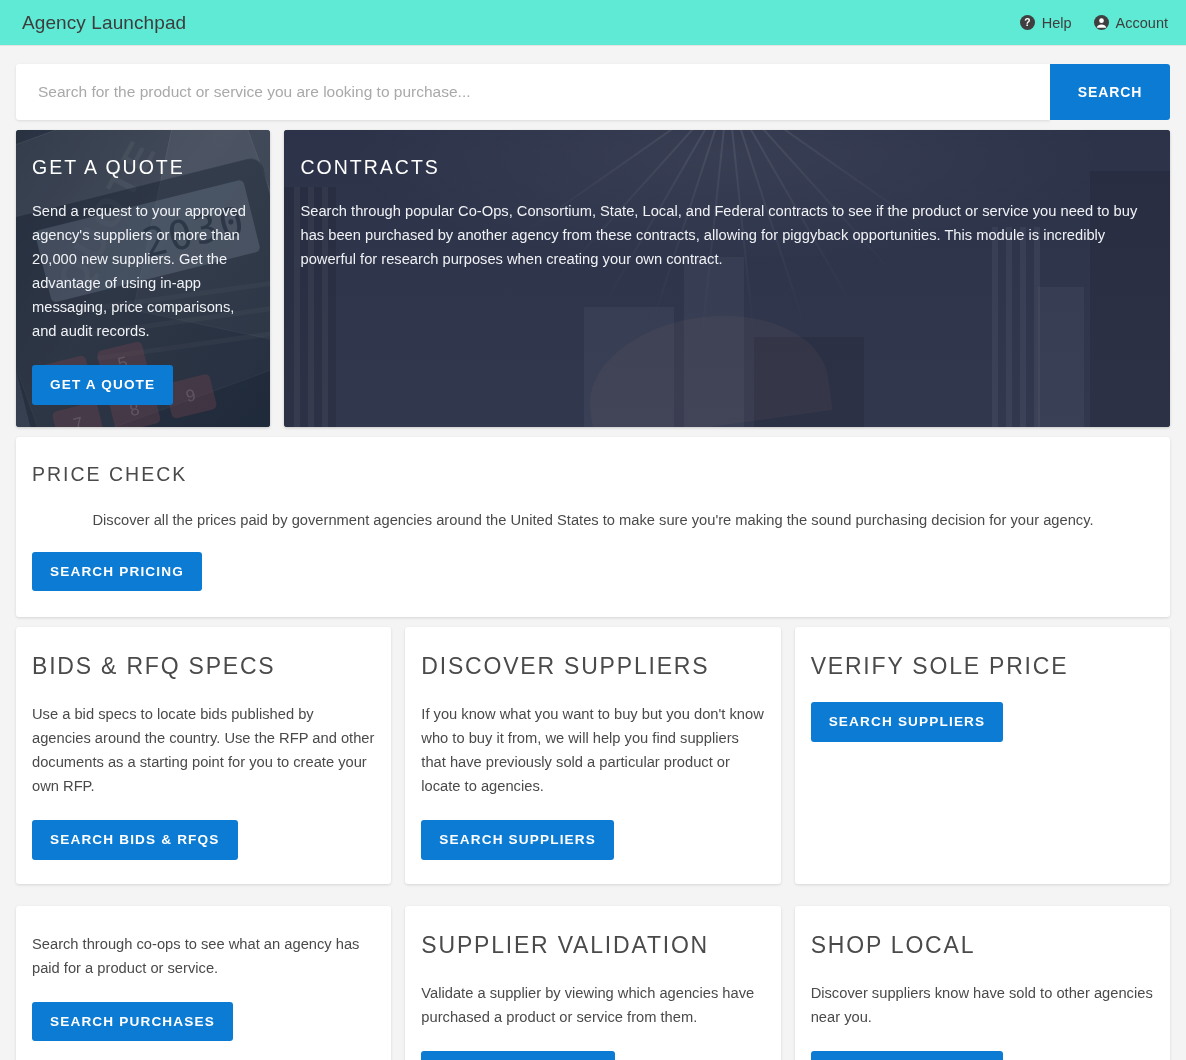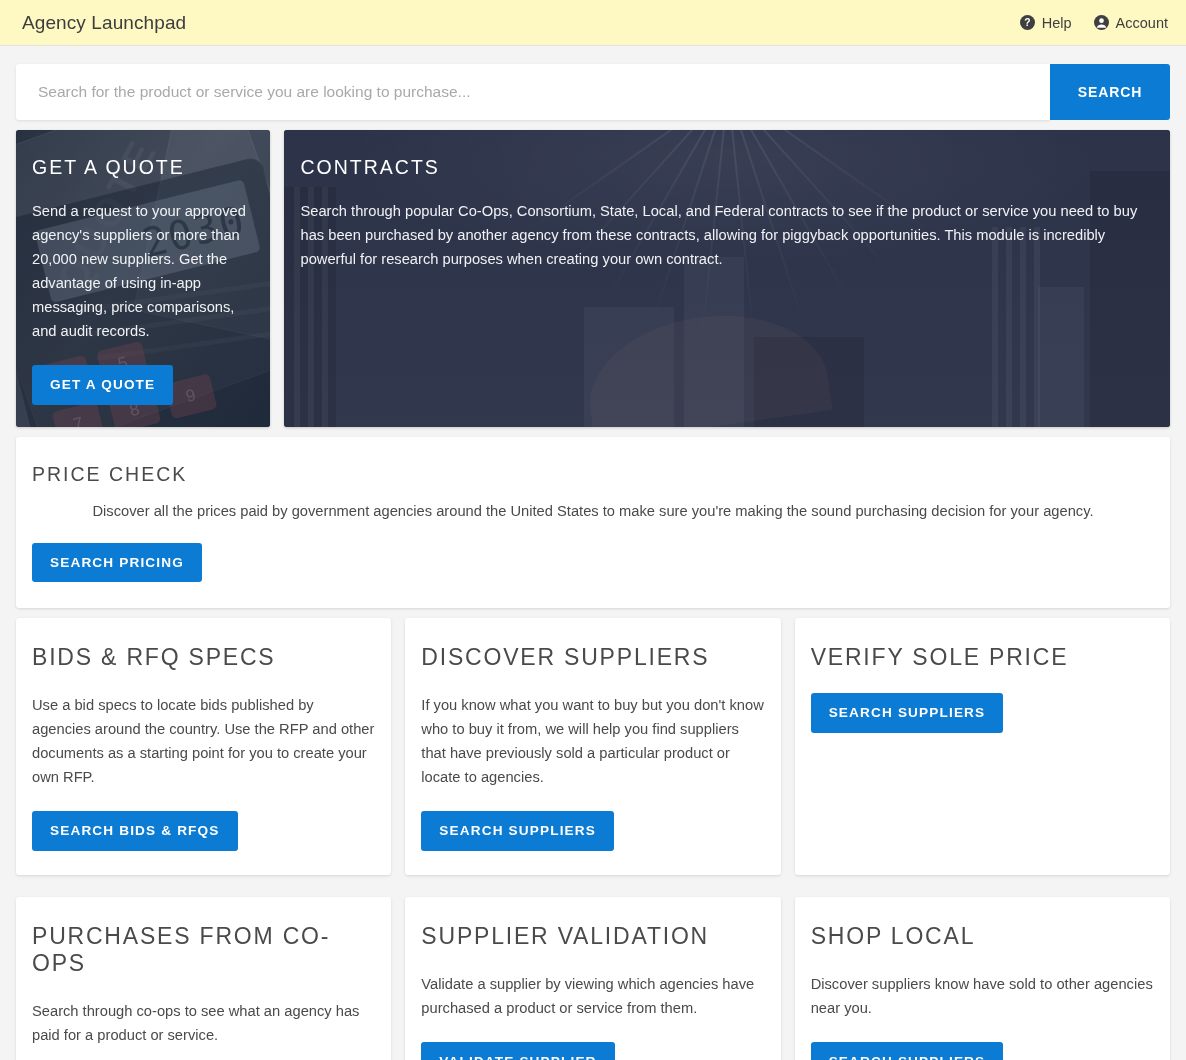--- a/index.html
+++ b/index.html
@@ -8,21 +8,21 @@
     width: 1186px;
     height: 1060px;
     background: #f4f4f4;
     font-family: "Liberation Sans", sans-serif;
     -webkit-font-smoothing: antialiased;
   }
 
   
   .topbar {
     height: 46px;
-    background: #fef9c3;
+    background: #5eead4;
     border-bottom: 1px solid #e3e3e3;
     display: flex;
     align-items: center;
     padding: 0 18px 0 22px;
     position: relative;
   }
   .brand-title {
     font-size: 19px;
     font-weight: 400;
     color: #3d3d3d;
@@ -96,21 +96,21 @@
     padding: 26px 16px 22px 16px;
     position: relative;
     overflow: hidden;
   }
 
   .card-title {
     font-size: 19.5px;
     font-weight: 400;
     letter-spacing: 2.0px;
     color: #4a4a4a;
-    margin-bottom: 13px;
+    margin-bottom: 22px;
   }
   .card-body {
     font-size: 14.7px;
     line-height: 24px;
     color: #4a4a4a;
     margin-bottom: 22px;
   }
   .btn {
     display: inline-block;
     background: #0b7bd4;
@@ -339,21 +339,20 @@
     <button class="btn">SEARCH SUPPLIERS</button>
   </div>
   <div class="card third">
     <div class="card-title">VERIFY SOLE PRICE</div>
     <button class="btn">SEARCH SUPPLIERS</button>
   </div>
 </div>
 
 <div class="row bottom">
   <div class="card third">
-    <div class="card-title">PURCHASES FROM CO-OPS</div>
     <div class="card-body">Search through co-ops to see what an agency has paid for a product or service.</div>
     <button class="btn">SEARCH PURCHASES</button>
   </div>
   <div class="card third">
     <div class="card-title">SUPPLIER VALIDATION</div>
     <div class="card-body">Validate a supplier by viewing which agencies have purchased a product or service from them.</div>
     <button class="btn">VALIDATE SUPPLIER</button>
   </div>
   <div class="card third">
     <div class="card-title">SHOP LOCAL</div>

